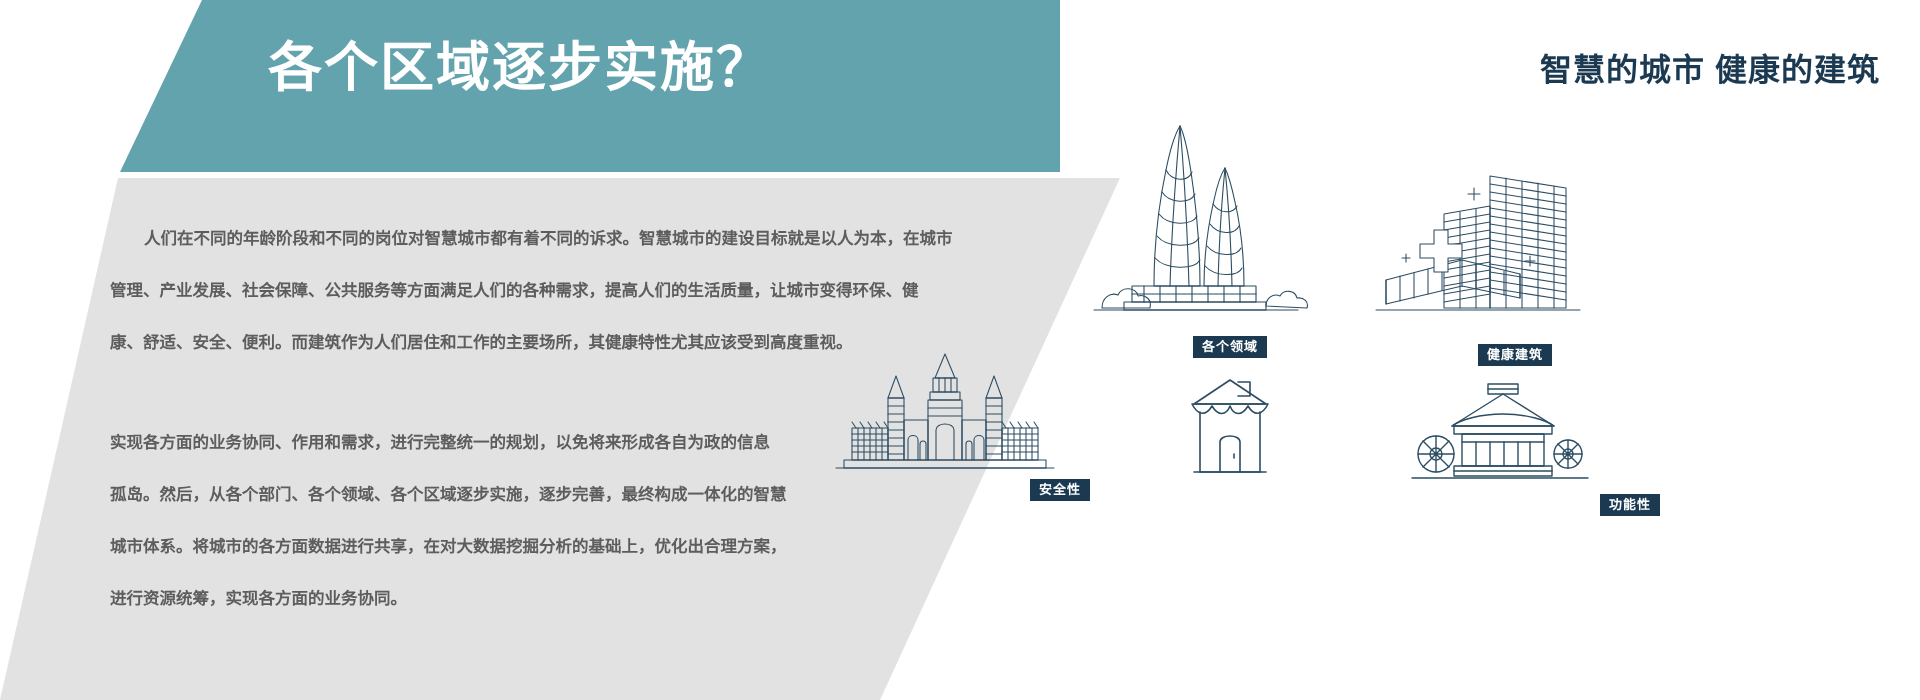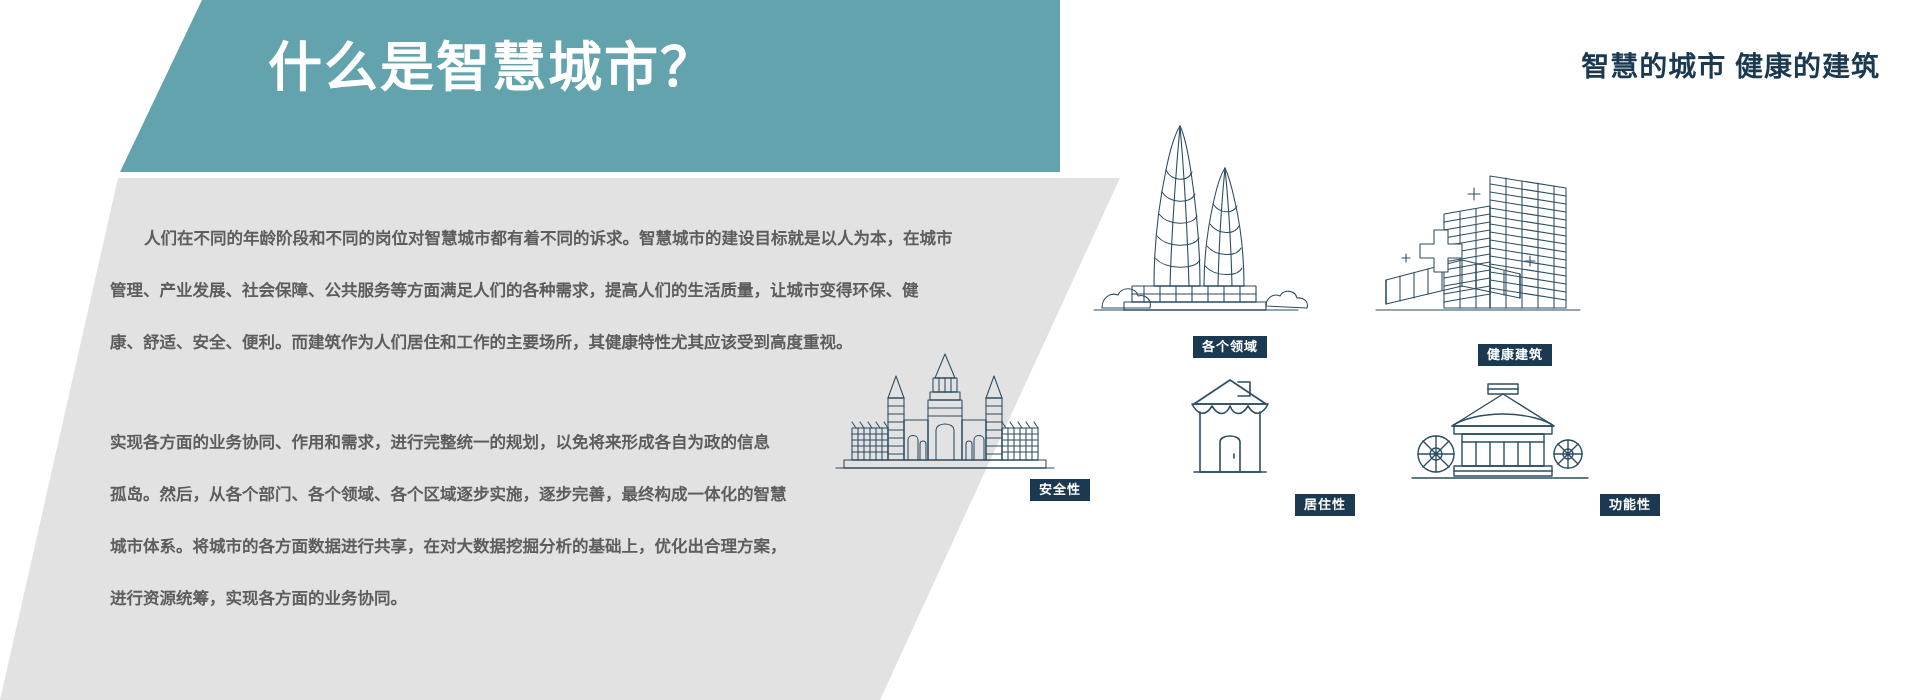--- a/index.html
+++ b/index.html
@@ -30,21 +30,21 @@
     color:#ffffff;
     letter-spacing:2px;
     line-height:1;
     white-space:nowrap;
   }
 
   
   .right-heading{
     position:absolute;
     right:40px; top:44px;
-    font-size:28px;
+    font-size:32px;
     font-weight:bold;
     color:var(--navy,#1b3a52);
     letter-spacing:1px;
     white-space:nowrap;
   }
 
   
   .body-panel{
     position:absolute;
     left:0px; top:178px;
@@ -95,21 +95,21 @@
   #ill-safety  {left:-290px; top:258px; width:460px;}
   #ill-live    {left:50px;   top:278px; width:310px;}
   #ill-func    {left:290px;  top:278px; width:440px;}
 </style>
 </head>
 <body>
 
 <div class="stage">
 
   <div class="title-banner"></div>
-  <div class="title-text">什么是智慧城市？</div>
+  <div class="title-text">各个区域逐步实施？</div>
 
   <div class="right-heading">智慧的城市  健康的建筑</div>
 
   <div class="body-panel"></div>
 
   <div class="body-copy" style="color: rgb(93, 93, 93);">
     <p class="para">
       <span class="ln indent">人们在不同的年龄阶段和不同的岗位对智慧城市都有着不同的诉求。智慧城市的建设目标就是以人为本，在城市</span>
       <span class="ln">管理、产业发展、社会保障、公共服务等方面满足人们的各种需求，提高人们的生活质量，让城市变得环保、健</span>
       <span class="ln">康、舒适、安全、便利。而建筑作为人们居住和工作的主要场所，其健康特性尤其应该受到高度重视。</span>
@@ -250,23 +250,20 @@
           <path d="M60 12 L24 36 L96 36 Z"></path>
           <path d="M22 36 C28 48 36 48 42 38 C48 48 56 48 60 38 C64 48 72 48 78 38 C84 48 92 48 98 36 Z"></path>
 
           <path d="M30 44 L30 104 L90 104 L90 44"></path>
           <path d="M24 104 L96 104"></path>
 
           <path d="M50 104 L50 74 C50 66 70 66 70 74 L70 104"></path>
           <path d="M64 86 L64 90"></path>
         </svg>
       </span>
-      <div class="chip-wrap">
-        <span class="chip">居住性</span>
-      </div>
     </div>
 
     <div class="ill-item" id="ill-func">
       <span class="ill-art">
         <svg width="180" height="120" viewBox="0 0 180 120" fill="none" stroke="#2c4d63" stroke-width="1.4" stroke-linecap="round" stroke-linejoin="round">
 
           <path d="M78 16 L108 16 L108 26 L78 26 Z"></path>
           <path d="M78 21 L108 21"></path>
 
           <path d="M93 26 L42 58 L144 58 Z"></path>

